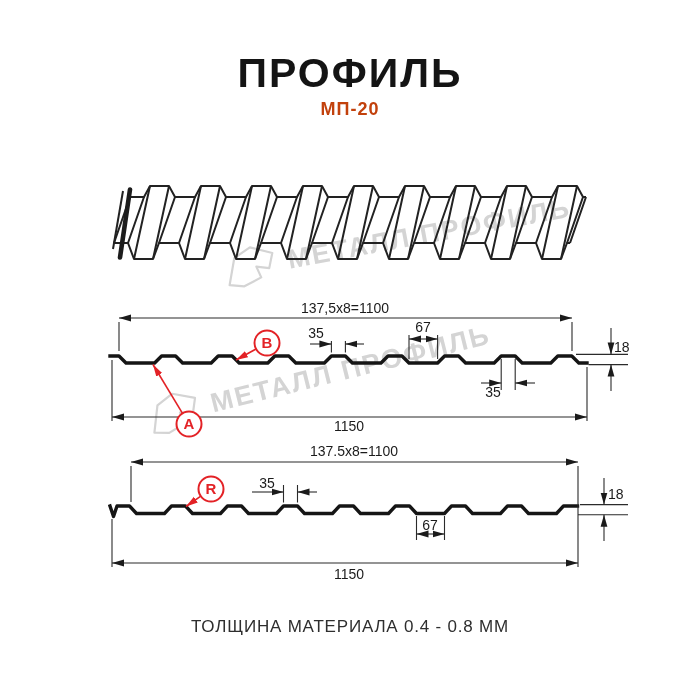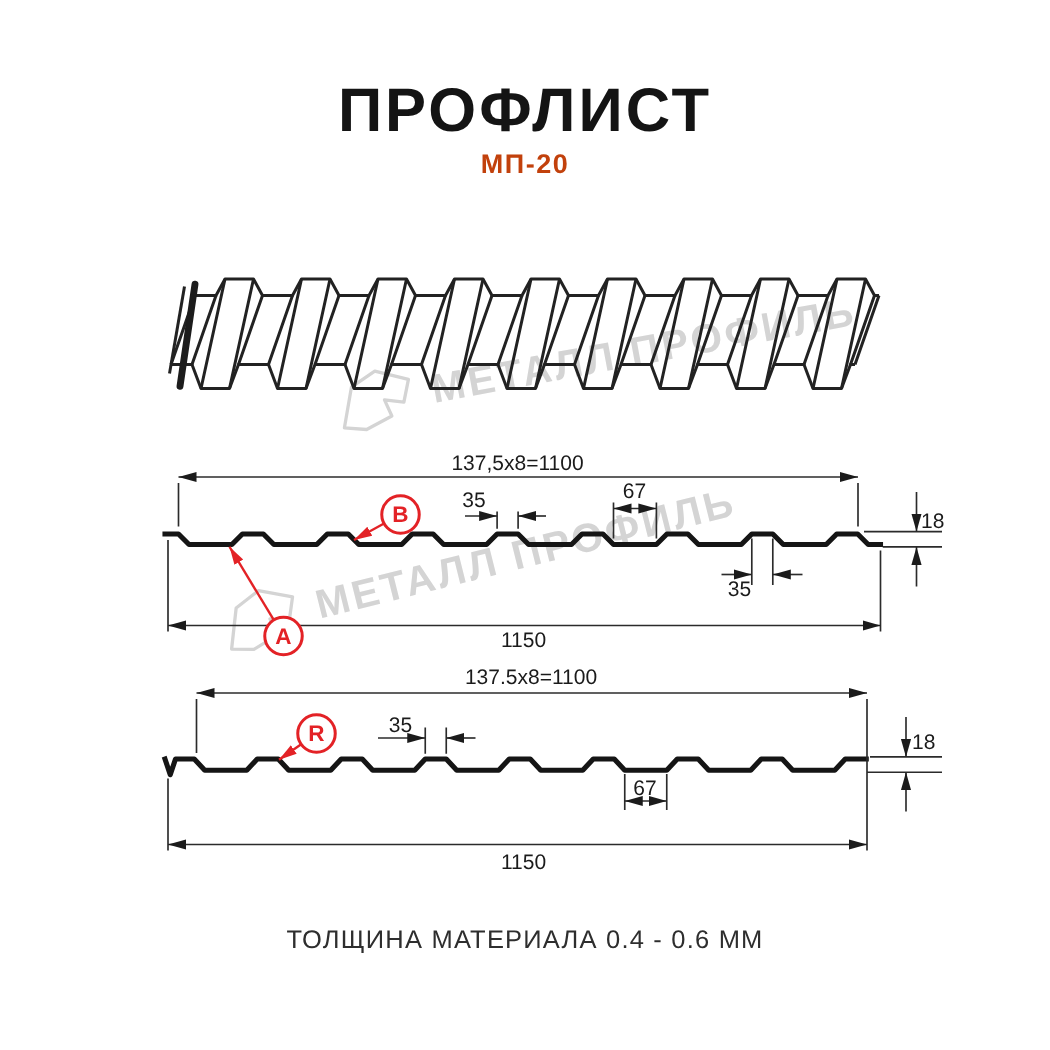--- a/index.html
+++ b/index.html
@@ -150,16 +150,16 @@
       </g>
 
       <g>
         <path class="redln" d="M200.8,496.2 L186,506.5" marker-end="url(#arwred)"></path>
         <circle class="redcirc" cx="211" cy="489" r="12.5"></circle>
         <text x="211" y="494" text-anchor="middle" class="red">R</text>
       </g>
     </g>
   </svg>
 
-  <div class="hdr" id="title">ПРОФЛИСТ</div>
+  <div class="hdr" id="title">ПРОФИЛЬ</div>
   <div class="hdr" id="subtitle">МП-20</div>
-  <div id="footer">ТОЛЩИНА МАТЕРИАЛА 0.4 - 0.6 ММ</div>
+  <div id="footer">ТОЛЩИНА МАТЕРИАЛА 0.4 - 0.8 ММ</div>
 </div>
 
 </body></html>

